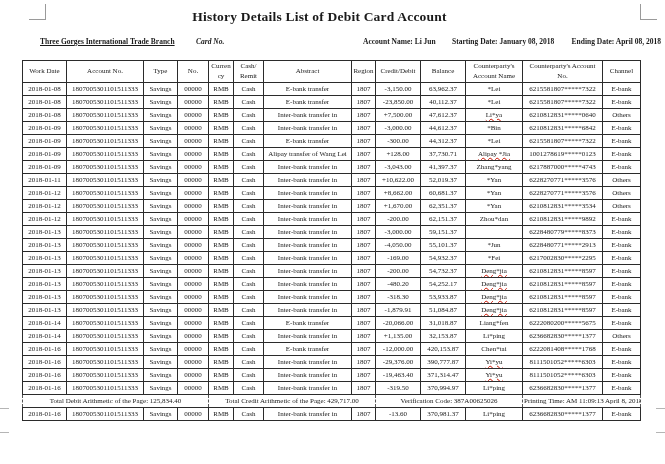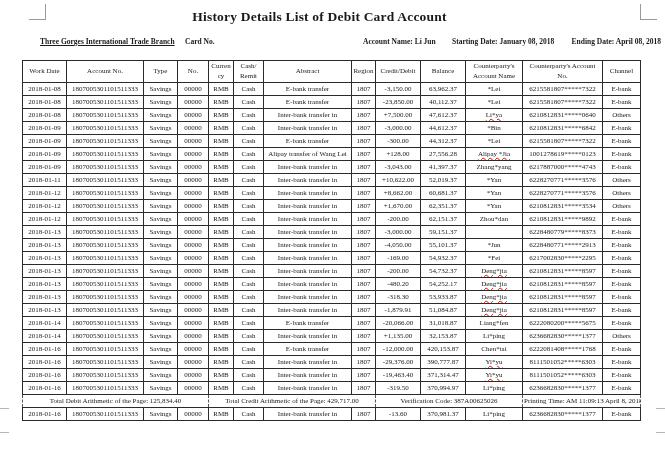--- a/index.html
+++ b/index.html
@@ -14,21 +14,21 @@
   .em-l1{left:0;top:408px;} .em-l2{left:0;top:432px;}
   .em-r1{right:0;top:408px;} .em-r2{right:0;top:432px;}
 
   .page-title{
     position:absolute;top:9px;left:0;width:639px;text-align:center;
     font-size:13.5px;font-weight:bold;letter-spacing:.2px;
   }
   .info-line{position:absolute;top:37px;left:0;width:665px;height:11px;font-size:7.5px;font-weight:bold;}
   .info-line span{position:absolute;white-space:nowrap;}
   .inf-branch{left:20px;text-decoration:underline;margin-left:20px;}
-  .inf-card{left:185px;}
+  .inf-card{left:196px;font-style:italic;}
   .inf-account{left:338px;margin-left:25px;}
   .inf-start{left:452px;}
   .inf-end{right:4px;}
 
   table.grid{
     position:absolute;left:22px;top:60px;width:618px;
     border-collapse:collapse;table-layout:fixed;
   }
   .grid th,.grid td{
     border:1px solid #2b2b2b;
@@ -184,21 +184,21 @@
         <tr>
           <td>2018-01-09</td>
           <td>1807005301101511333</td>
           <td>Savings</td>
           <td>00000</td>
           <td>RMB</td>
           <td>Cash</td>
           <td>Alipay transfer of Wang Lei</td>
           <td>1807</td>
           <td class="num">+128.00</td>
-          <td class="num">27,556.28</td>
+          <td class="num">37,730.71</td>
           <td class="squiggle">Alipay *Jia</td>
           <td class="num">1001278619*****0123</td>
           <td>E-bank</td>
         </tr>
         <tr>
           <td>2018-01-09</td>
           <td>1807005301101511333</td>
           <td>Savings</td>
           <td>00000</td>
           <td>RMB</td>

